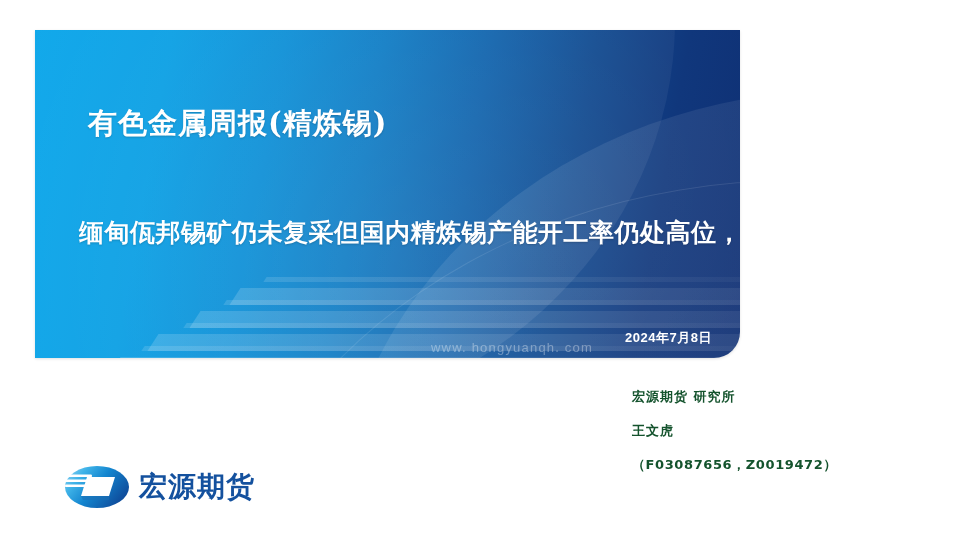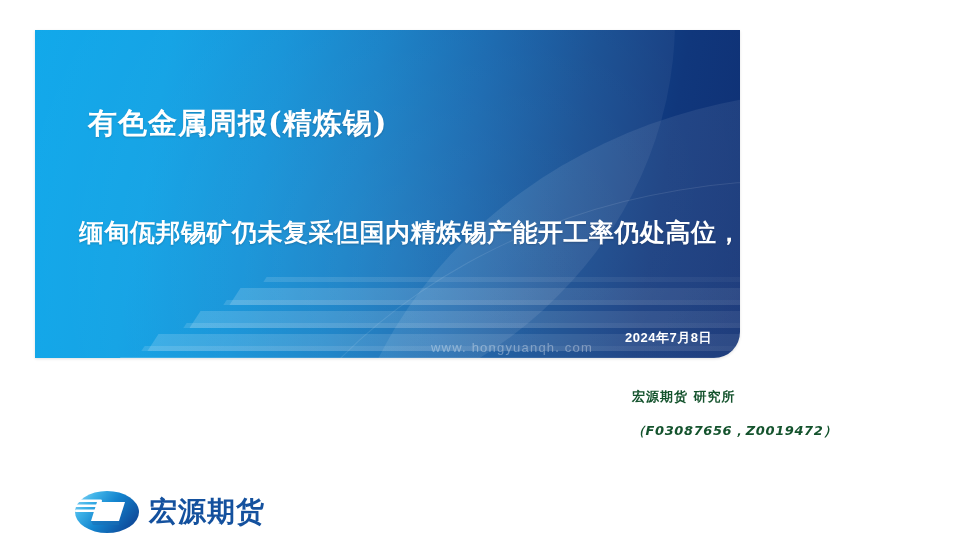--- a/index.html
+++ b/index.html
@@ -169,30 +169,29 @@
     width: 290px;
     color: #14532d;
   }
   .credits div {
     font-size: 13px;
     font-weight: bold;
     letter-spacing: 1px;
     margin-bottom: 16px;
     font-family: "DejaVu Sans", "Liberation Sans", sans-serif;
   }
-  .credits div:last-child { margin-bottom: 18px; letter-spacing: 0.6px; font-style: italic; }
+  .credits div:last-child { margin-bottom: 18px; letter-spacing: 0.6px; }
 
   
   .logo {
     position: absolute;
-    left: 74px;
+    left: 64px;
     top: 463px;
     display: flex;
     align-items: center;
-    margin-top: 25px;
   }
   .logo-mark {
     width: 66px;
     height: 48px;
     position: relative;
     flex: none;
   }
   .logo-text { margin-left: 9px; }
   .logo-cn {
     font-family: "DejaVu Sans", "Liberation Sans", sans-serif;
@@ -237,20 +236,21 @@
     <span class="line1">缅甸佤邦锡矿仍未复采但国内精炼锡产能开工率仍处高位，</span>
   </div>
 
   <div class="watermark">www. hongyuanqh. com</div>
 
   <div class="report-date">2024年7月8日</div>
 </div>
 
 <div class="credits">
   <div>宏源期货 研究所</div>
+  <div>王文虎</div>
   <div>（F03087656，Z0019472）</div>
 </div>
 
 <div class="logo">
   <div class="logo-mark">
     <svg width="66" height="48" viewBox="0 0 66 48" xmlns="http://www.w3.org/2000/svg">
       <defs>
         <linearGradient id="ovalGrad" x1="0" y1="0" x2="1" y2="0.55">
           <stop offset="0%" stop-color="#9fd8f4"></stop>
           <stop offset="28%" stop-color="#3fb3e8"></stop>

